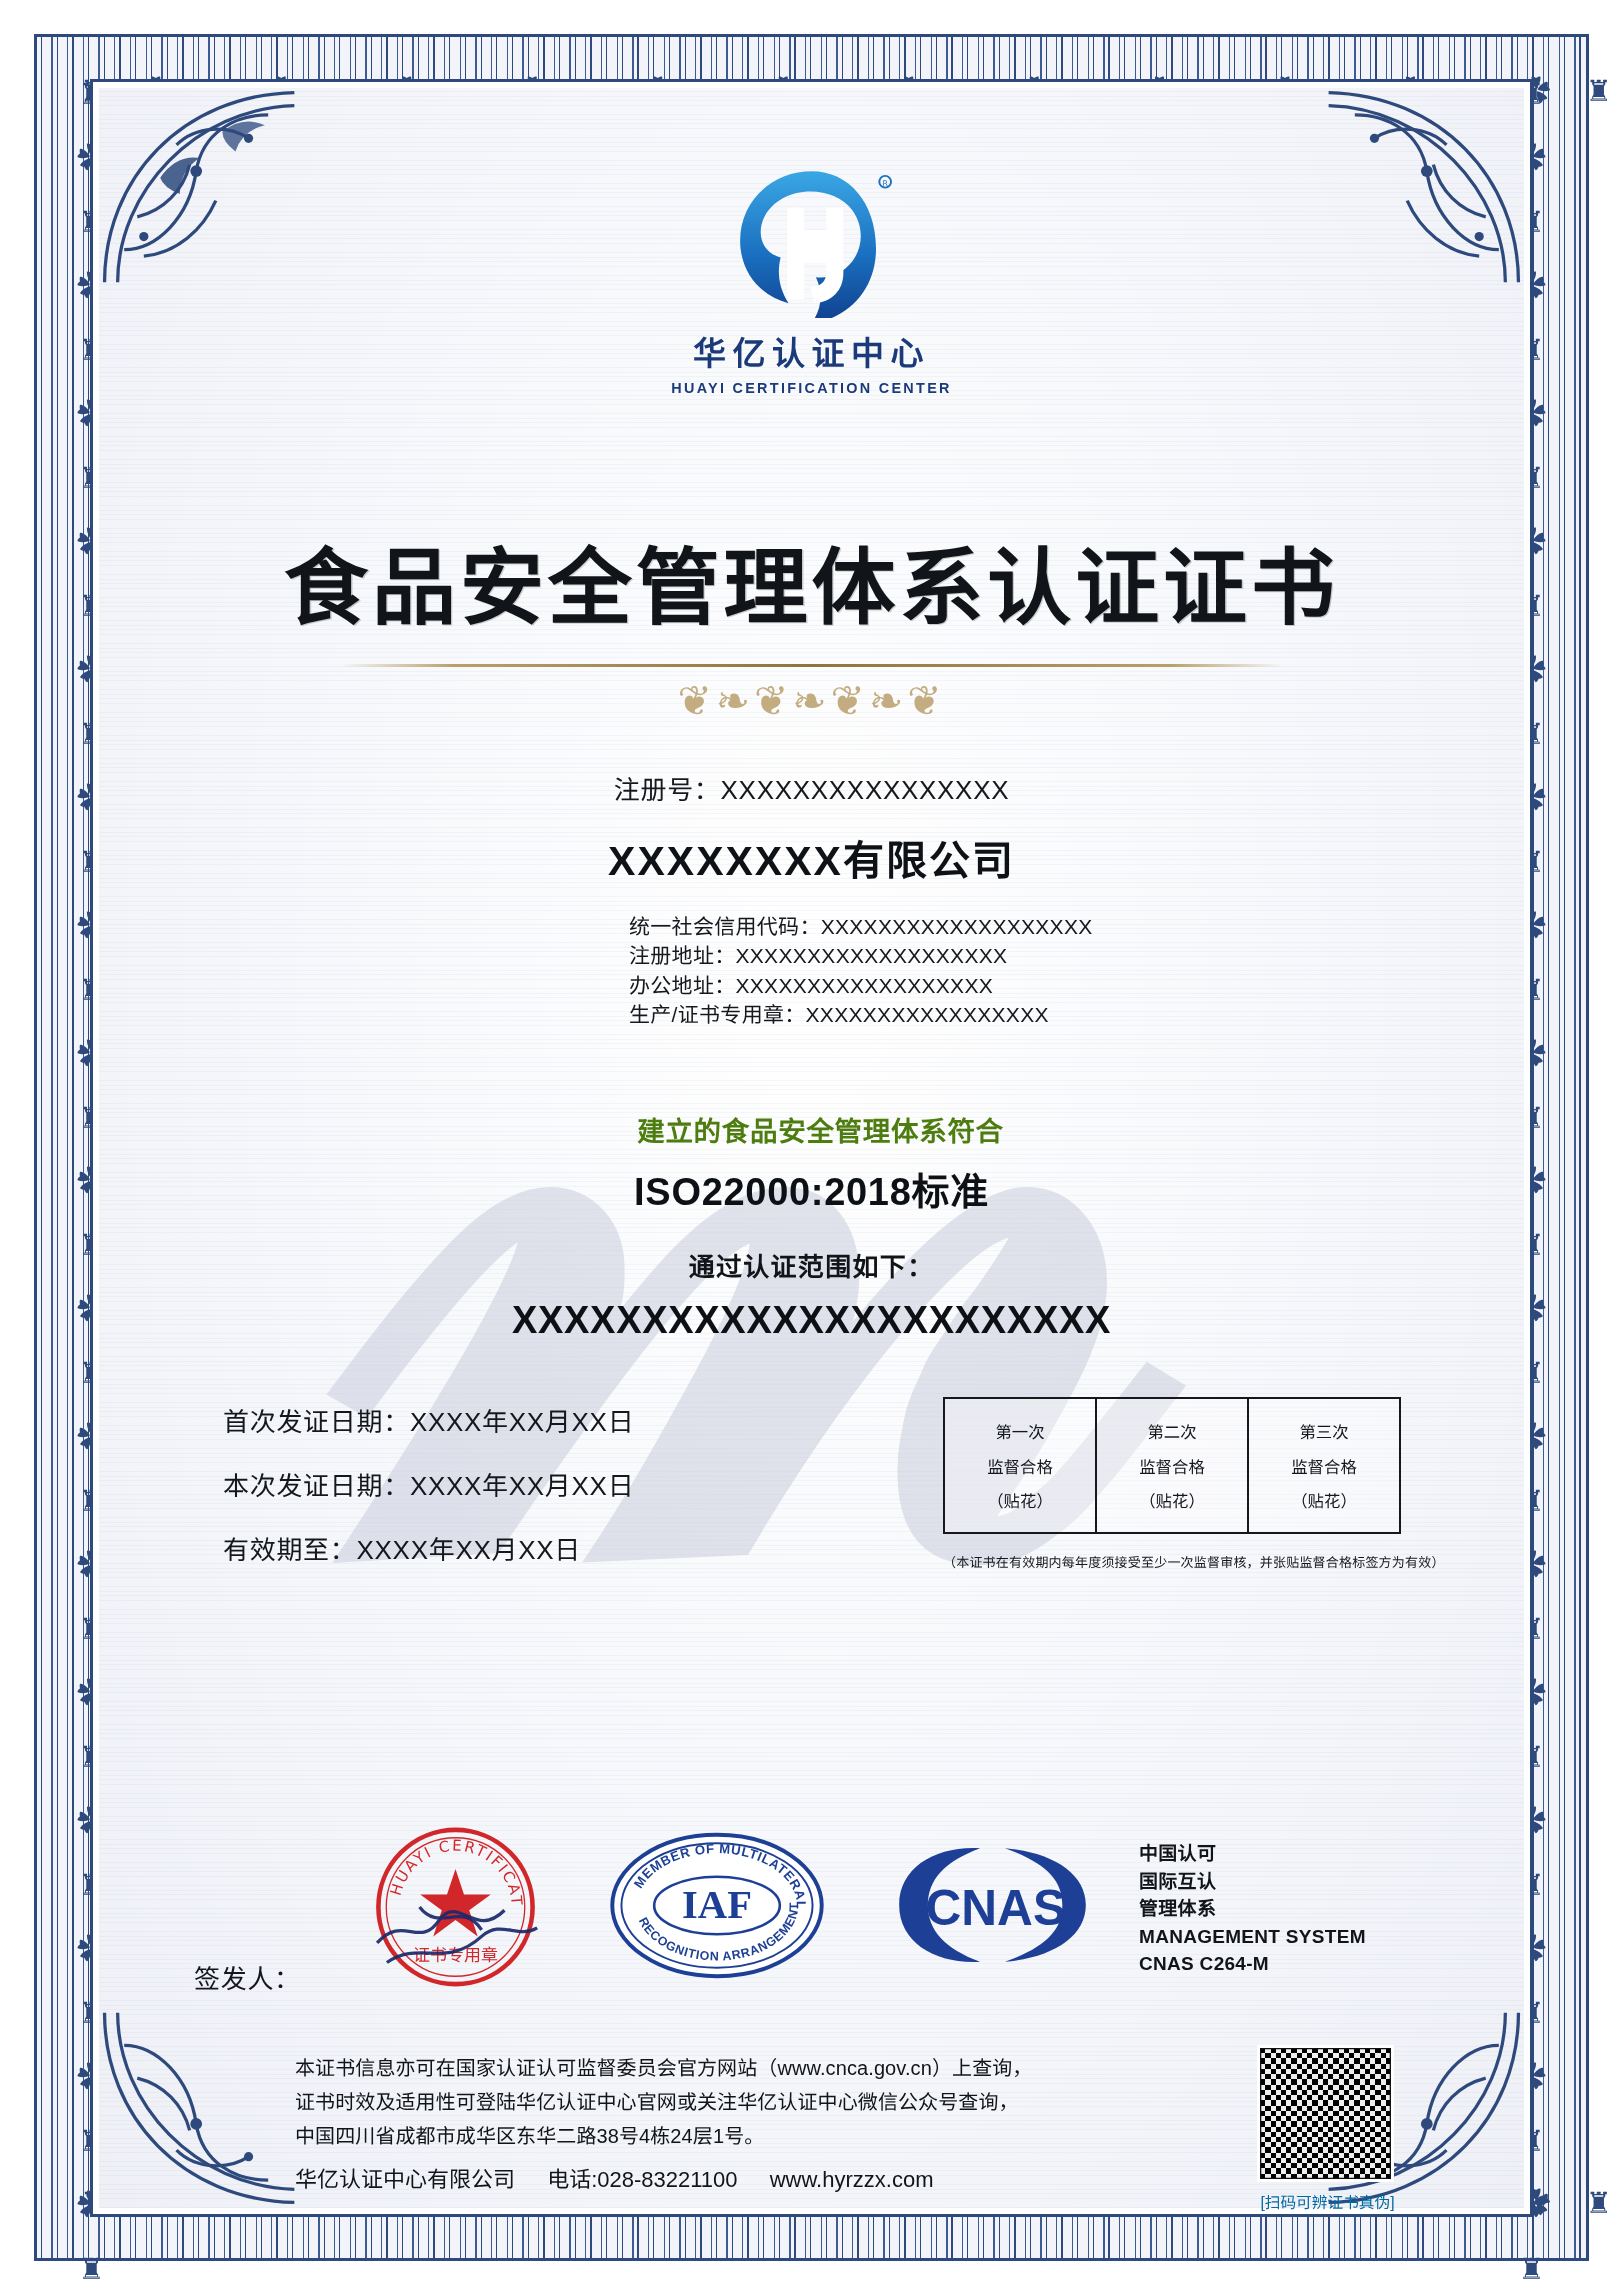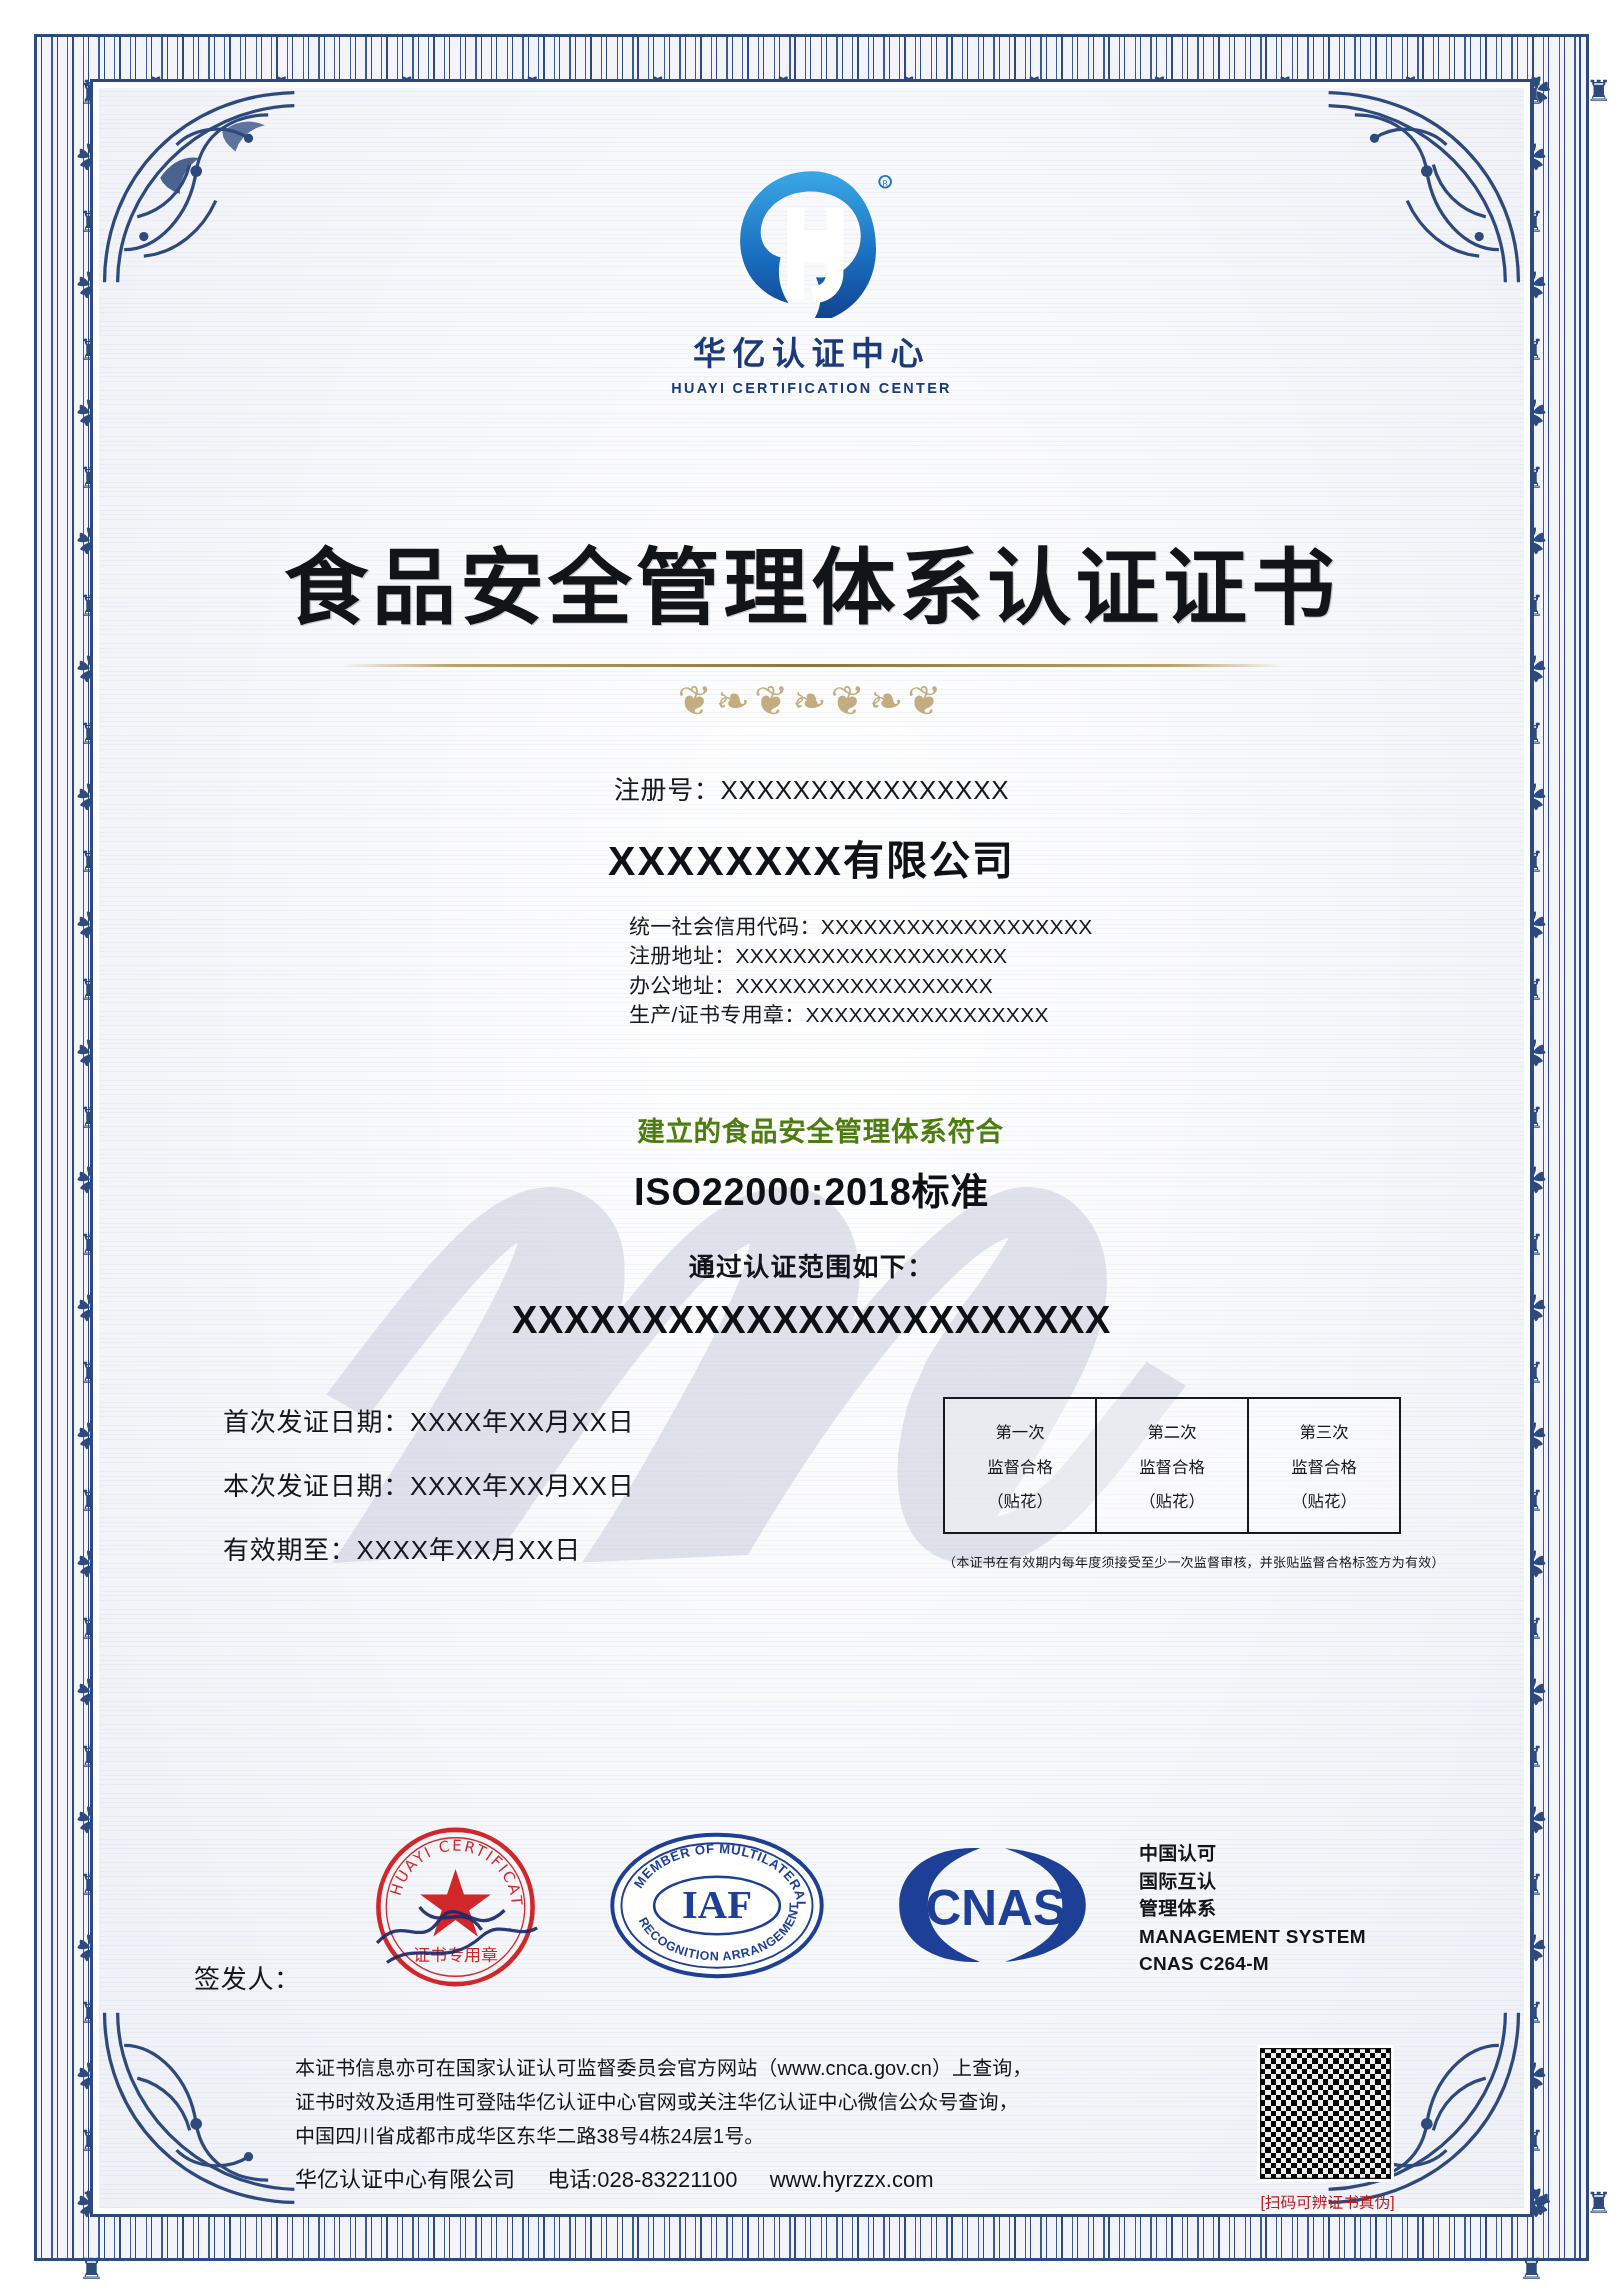--- a/index.html
+++ b/index.html
@@ -378,21 +378,21 @@
     background-blend-mode: difference;
     border: 3.9px solid #fff;
     box-shadow: 0 0 0 1.3px #111 inset;
   }
   .qr-note {
     position: absolute;
     left: 1124px; top: 2102px;
     width: 209px;
     text-align: center;
     font-size: 15.7px;
-    color: #b91c1c;
+    color: #0369a1;
   }
 </style>
 </head>
 <body>
 
 <div class="page">
 
   <div class="border-outer"></div>
   <div class="border-band">
     <div class="fleur-row top">

